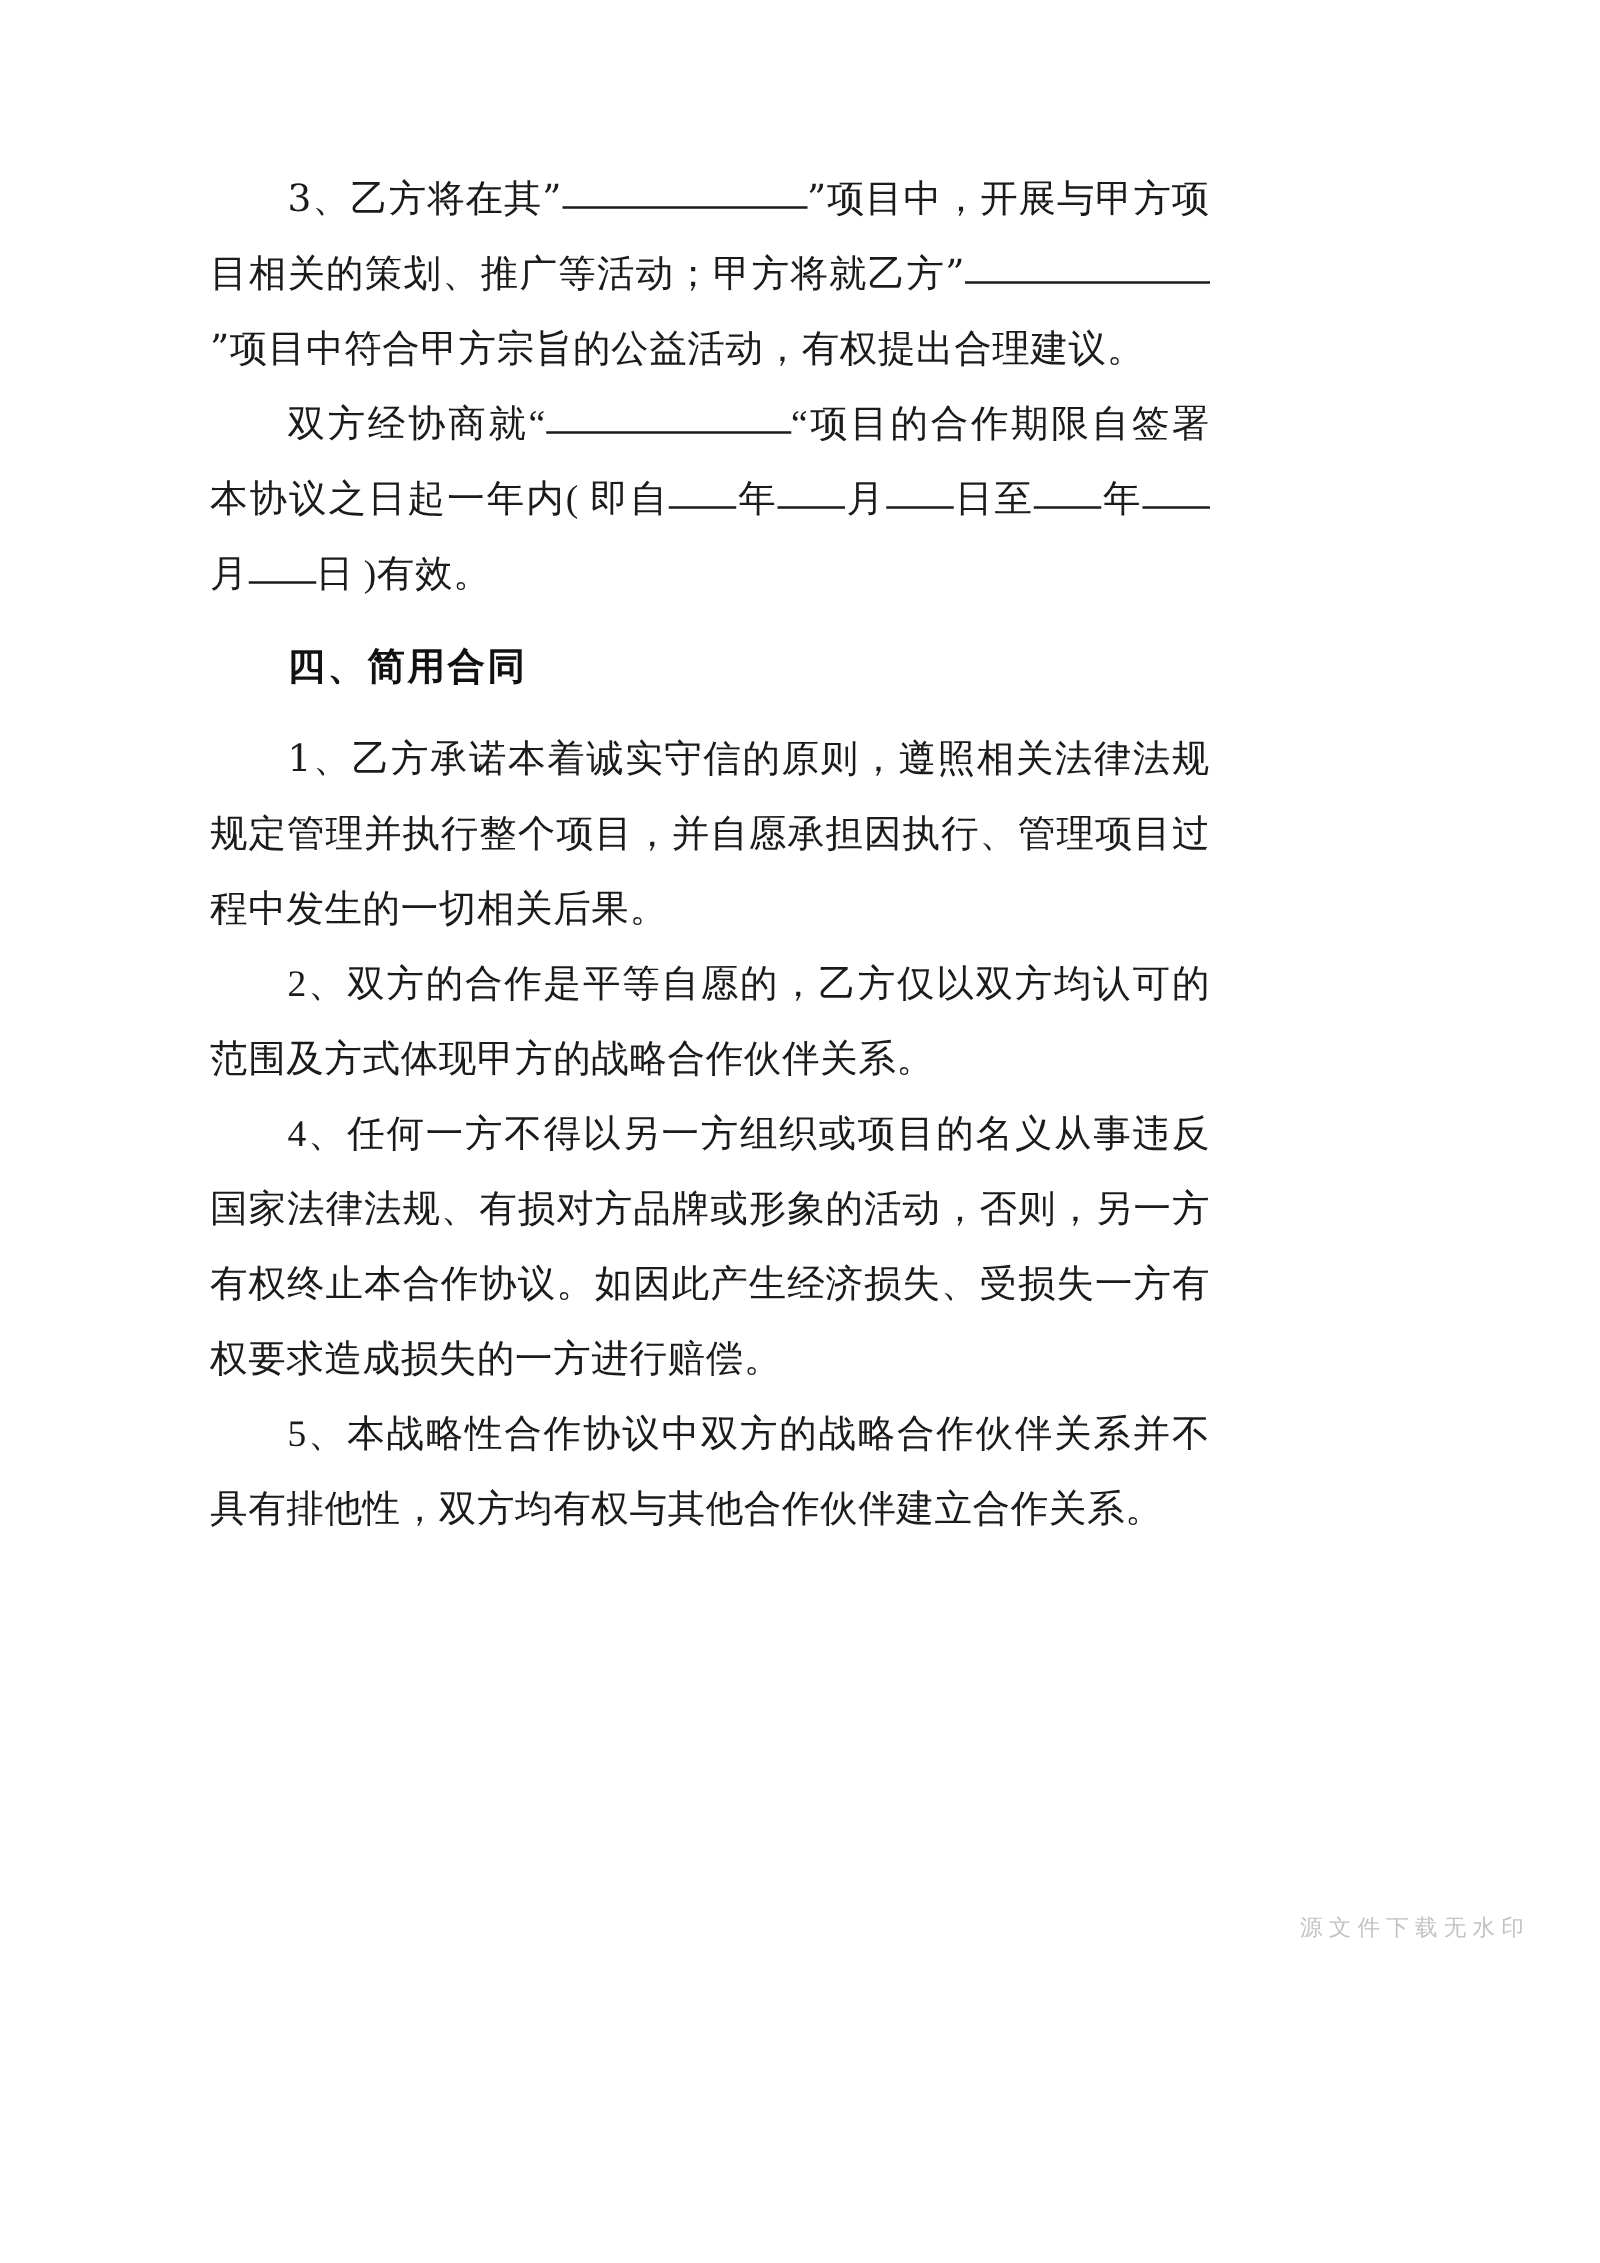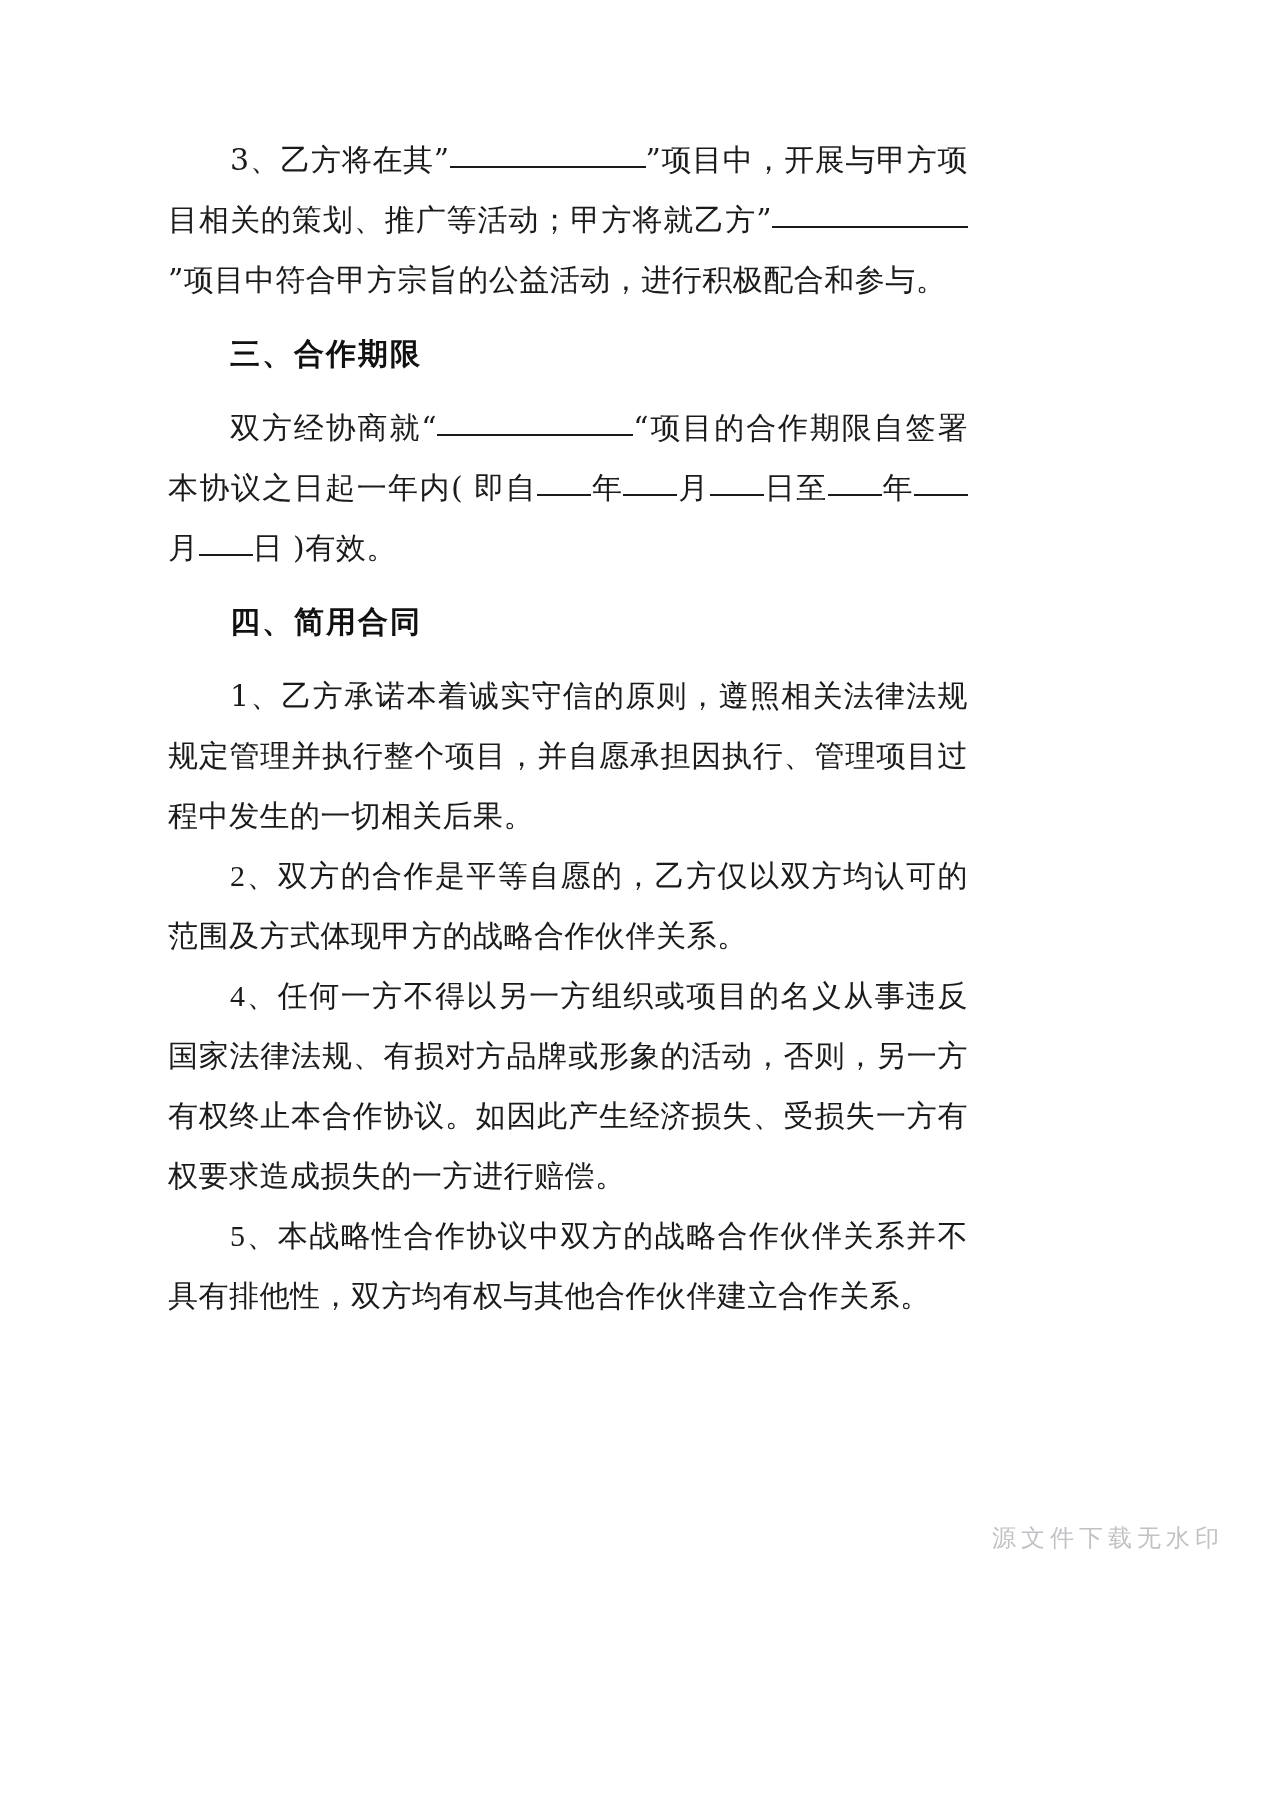--- a/index.html
+++ b/index.html
@@ -85,35 +85,34 @@
     font-family: "DejaVu Sans", "Liberation Sans", sans-serif;
     font-size: 56px;
     font-weight: bold;
     letter-spacing: 10px;
     color: #b9b9bd;
     line-height: 1.1;
     white-space: nowrap;
   }
   .watermark-sub {
     font-family: Liberation Sans, sans-serif;
-    font-size: 24px;
+    font-size: 18px;
     letter-spacing: 5px;
     color: #c2c2c6;
     margin-top: 6px;
     white-space: nowrap;
   }
 </style>
 </head>
 <body>
 
 <div class="page">
 
   <div class="page-body">
-      <div class="para indent"><span>3、乙方将在其”</span><span class="blank blank-long"></span><span>”项目中，开展与甲方项目相关的策划、推广等活动；甲方将就乙方”</span><span class="blank blank-long"></span><span>”项目中符合甲方宗旨的公益活动，进行积极配合和参与。</span></div>
-      <div class="heading">三、合作期限</div>
+      <div class="para indent"><span>3、乙方将在其”</span><span class="blank blank-long"></span><span>”项目中，开展与甲方项目相关的策划、推广等活动；甲方将就乙方”</span><span class="blank blank-long"></span><span>”项目中符合甲方宗旨的公益活动，有权提出合理建议。</span></div>
       <div class="para indent"><span>双方经协商就“</span><span class="blank blank-long"></span><span>“项目的合作期限自签署本协议之日起一年内( 即自</span><span class="blank blank-date"></span><span>年</span><span class="blank blank-date"></span><span>月</span><span class="blank blank-date"></span><span>日至</span><span class="blank blank-date"></span><span>年</span><span class="blank blank-date"></span><span>月</span><span class="blank blank-date"></span><span>日 )有效。</span></div>
       <div class="heading">四、简用合同</div>
       <div class="para indent">1、乙方承诺本着诚实守信的原则，遵照相关法律法规规定管理并执行整个项目，并自愿承担因执行、管理项目过程中发生的一切相关后果。</div>
       <div class="para indent">2、双方的合作是平等自愿的，乙方仅以双方均认可的范围及方式体现甲方的战略合作伙伴关系。</div>
       <div class="para indent">4、任何一方不得以另一方组织或项目的名义从事违反国家法律法规、有损对方品牌或形象的活动，否则，另一方有权终止本合作协议。如因此产生经济损失、受损失一方有权要求造成损失的一方进行赔偿。</div>
       <div class="para indent">5、本战略性合作协议中双方的战略合作伙伴关系并不具有排他性，双方均有权与其他合作伙伴建立合作关系。</div>
     </div>
 
   <div class="watermark">
     <div class="watermark-sub">源文件下载无水印</div>

